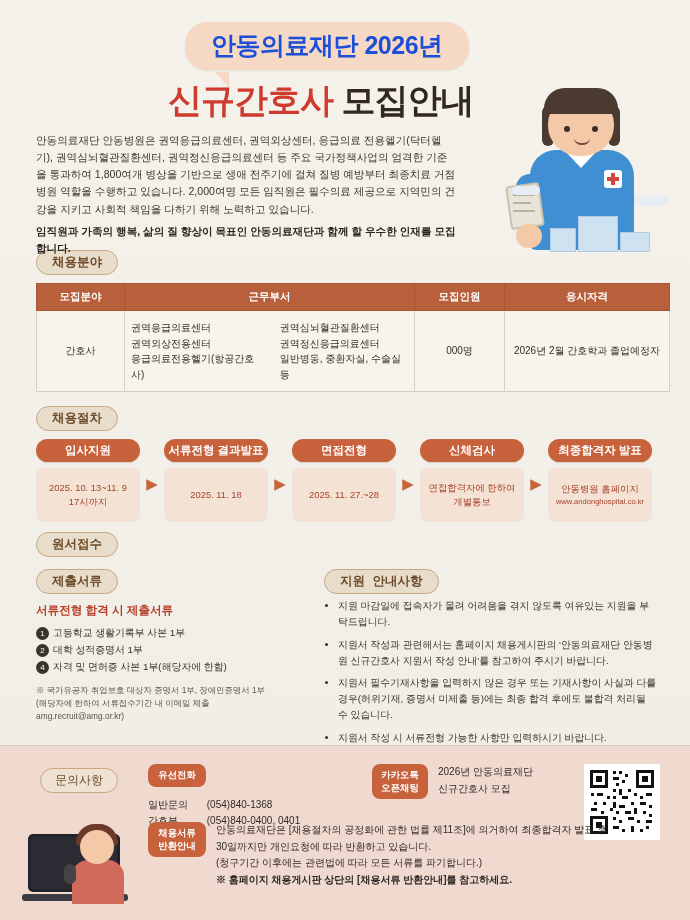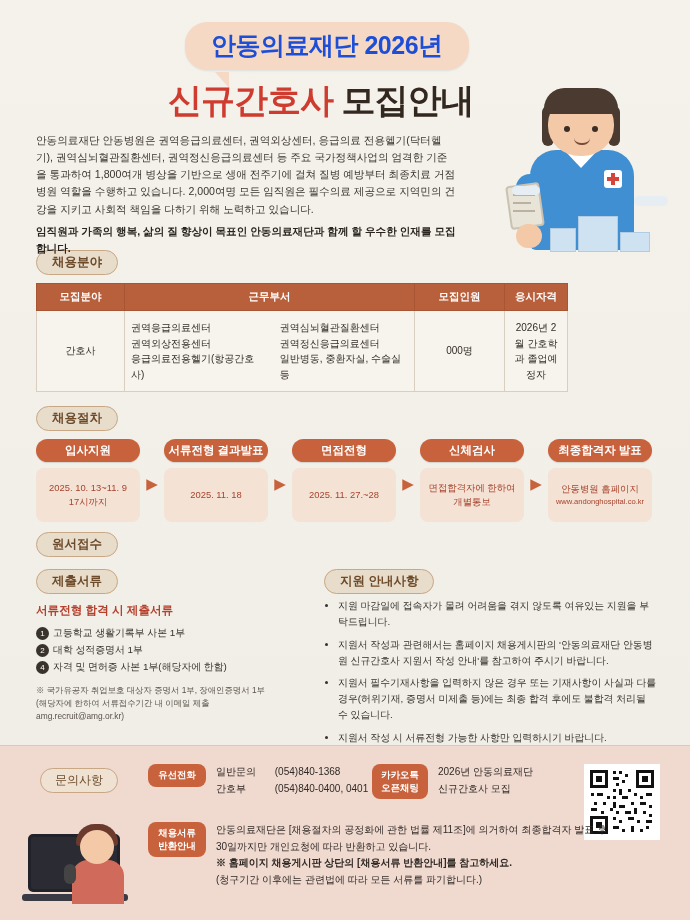--- a/index.html
+++ b/index.html
@@ -63,26 +63,26 @@
   .nurse .hand { position:absolute; left:8px; top:136px; width:26px; height:24px; background:#f3c9a8; border-radius:12px; }
   .nurse .clip { position:absolute; left:0px; top:96px; width:34px; height:44px; background:#e9e4d8; border:2px solid #c9c2b2; border-radius:4px; transform:rotate(-8deg); }
   .nurse .clip-line { position:absolute; background:#b9b2a2; height:2px; left:5px; }
   .hosp { position:absolute; right:26px; bottom:-2px; width:120px; height:48px; }
   .hosp .bldg { position:absolute; bottom:0; background:#cfe2f1; border:1px solid #b2cde3; }
   .cloud { position:absolute; background:#e6eef4; border-radius:12px; }
 
   
   .sec-tag {
     display:inline-block; background:#e8dccb; border:1.4px solid #c8a784;
-    border-radius:14px; padding:3px 15px; font-size:12.5px; font-weight:bold; color:#6d4a2a;
+    border-radius:14px; padding:3px 15px; font-size:12.5px; font-weight:bold; color:#6d4a2a;font-family:Liberation Mono, monospace;
   }
   .sec-wrap { padding-left:36px; }
 
   
-  .tbl { width:532px; margin:8px 0 0 36px; border-collapse:collapse; font-size:10px; }
+  .tbl { width:634px; margin:8px 0 0 36px; border-collapse:collapse; font-size:10px; }
   .tbl th {
     background:#b8603c; color:#fff; font-weight:bold; padding:6px 2px; border:1px solid #a85533; font-size:10.5px;
   }
   .tbl td {
     background:#f7f4ee; border:1px solid #d9cfc0; padding:9px 6px; text-align:center; color:#332c26; line-height:1.55;
   }
   .cellcol { display:flex; gap:18px; justify-content:center; }
   .cellcol div { text-align:left; }
 
   
@@ -299,21 +299,21 @@
         <li>공무원 채용 신체검사 규정 및 자체 판정기준에 따라 합격 여부를 판정합니다.</li>
       </ul>
     </div>
   </div>
 
   <div class="footer">
     <div style="position:absolute; left:40px; top:22px;">
       <span class="pill">문의사항</span>
     </div>
 
-    <div style="position:absolute; left:148px; top:18px; display:flex; gap:10px; align-items:flex-start;">
+    <div style="position:absolute; left:148px; top:18px; display:flex; gap:10px; align-items:flex-start;flex-direction:column;">
       <div class="badge">유선전화</div>
       <div class="ftxt">
         <div>
           <span style="display:inline-block;width:56px;">일반문의</span>
           <span>(054)840-1368</span>
         </div>
         <div>
           <span style="display:inline-block;width:56px;">간호부</span>
           <span>(054)840-0400, 0401</span>
         </div>
@@ -387,22 +387,22 @@
         </g>
       </svg>
     </div>
 
     <div style="position:absolute; left:148px; top:76px; display:flex; gap:10px; align-items:flex-start;">
       <div class="badge" style="white-space:pre-line;">채용서류
 반환안내</div>
       <div class="ftxt" style="width:430px;">
         <div>안동의료재단은 [채용절차의 공정화에 관한 법률 제11조]에 의거하여 최종합격자 발표 후</div>
         <div>30일까지만 개인요청에 따라 반환하고 있습니다.</div>
+        <div>(청구기간 이후에는 관련법에 따라 모든 서류를 파기합니다.)</div>
         <div style="font-weight:bold;">※ 홈페이지 채용게시판 상단의 [채용서류 반환안내]를 참고하세요.</div>
-        <div>(청구기간 이후에는 관련법에 따라 모든 서류를 파기합니다.)</div>
       </div>
     </div>
 
     <div class="laptop">
       <div class="lp-screen"></div>
       <div class="lp-base"></div>
       <div class="woman-body"></div>
       <div class="woman-hair"></div>
       <div class="woman-head"></div>
       <div class="mic"></div>

